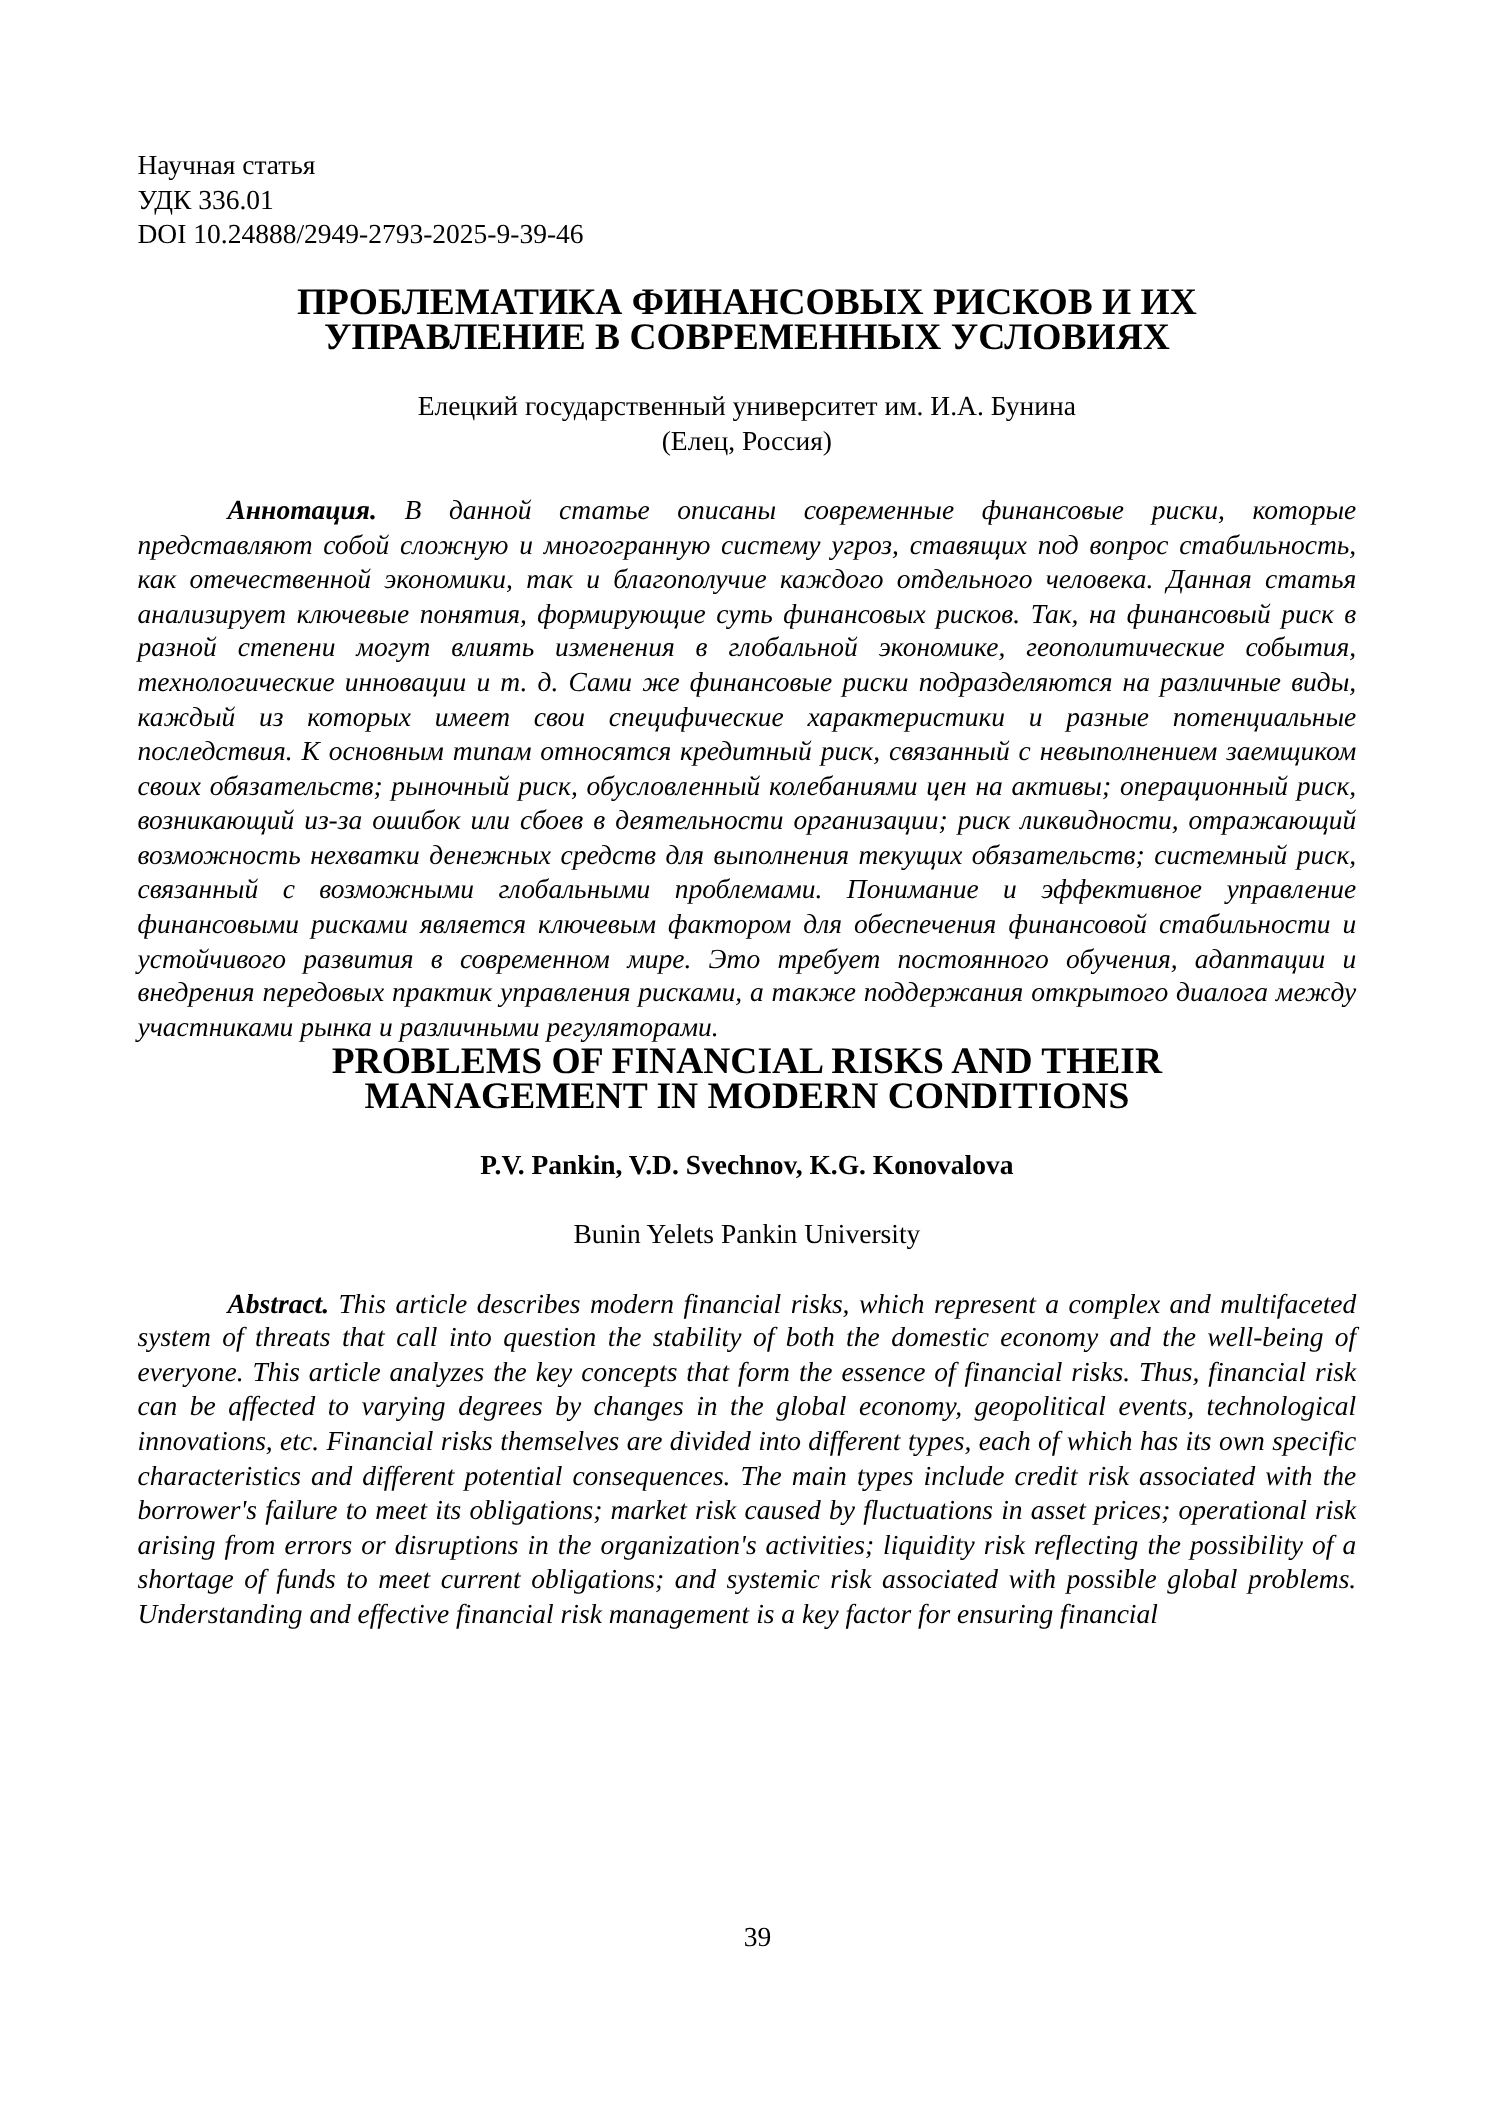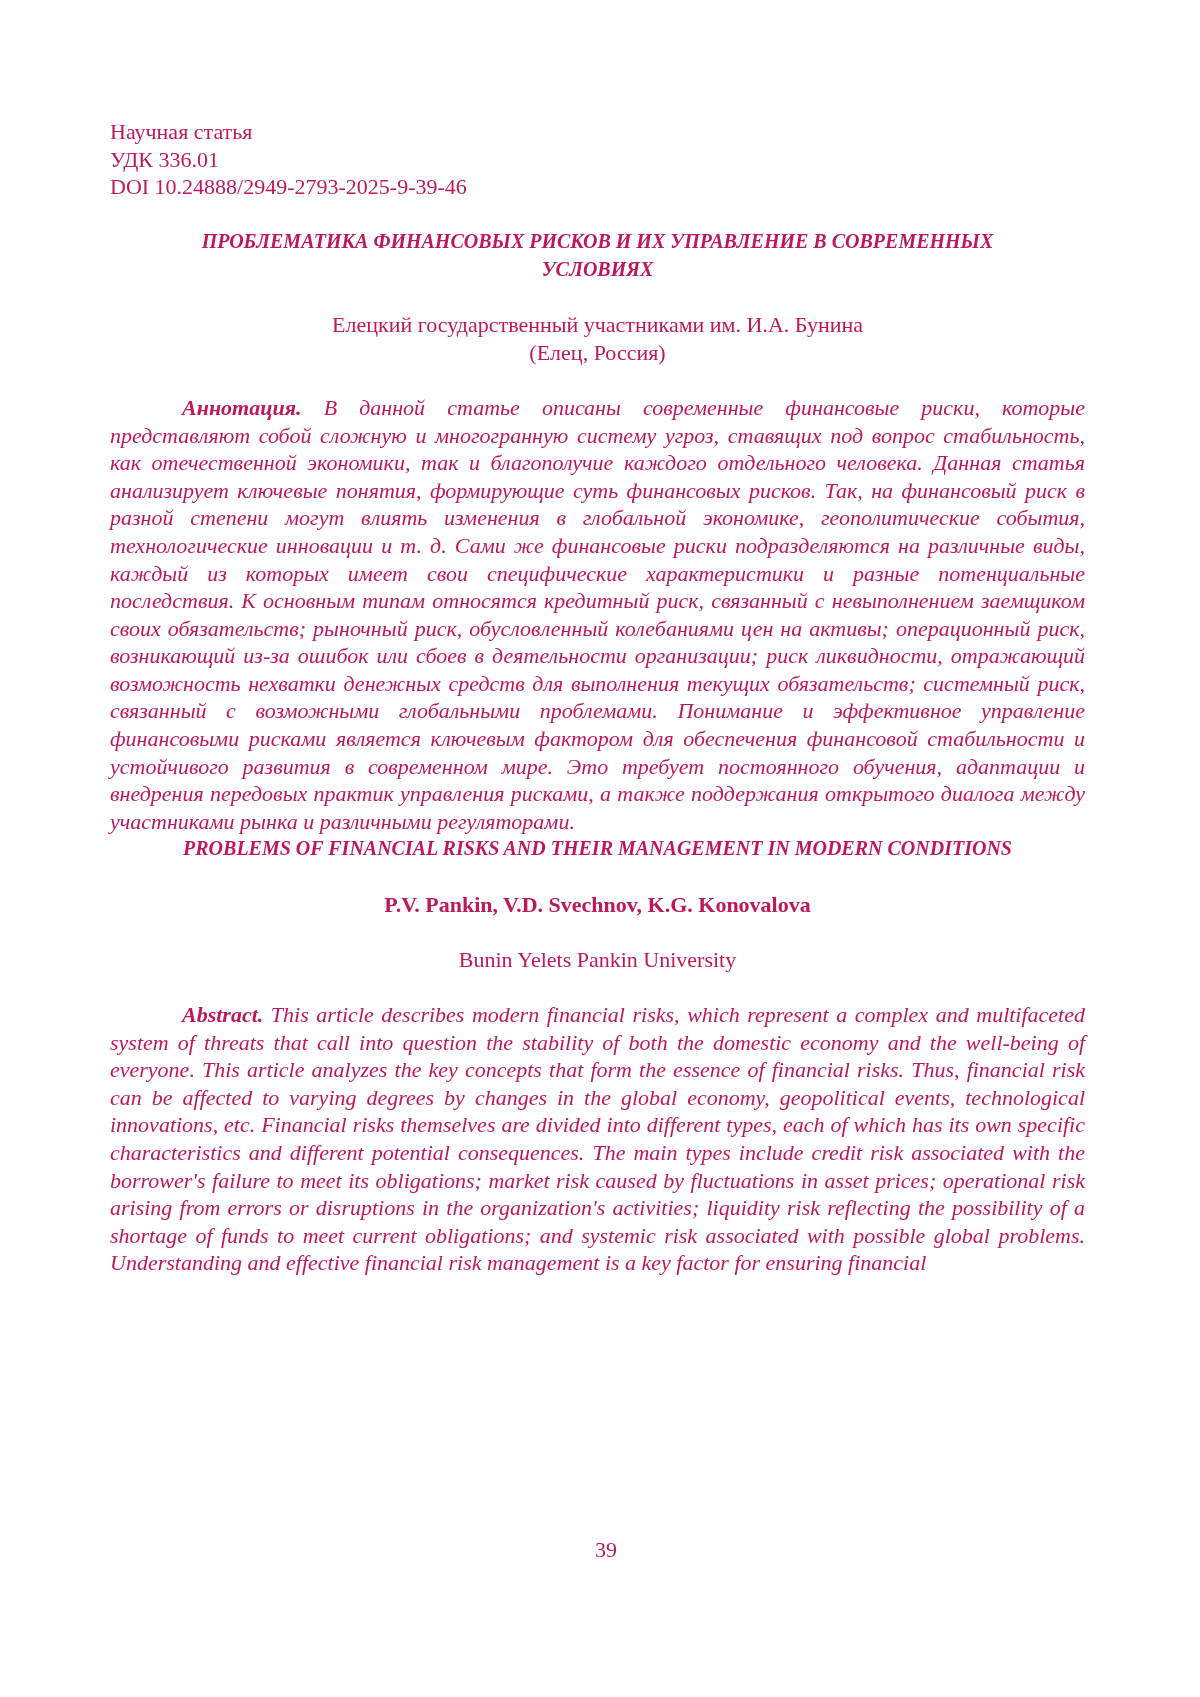--- a/index.html
+++ b/index.html
@@ -7,36 +7,35 @@
     padding: 0;
     background: #ffffff;
   }
   .page {
     position: relative;
     width: 1200px;
     height: 1697px;
     box-sizing: border-box;
     padding: 118px 115px 0 110px;
     background: #ffffff;
-    color: #be185d;
+    color: #000000;
     font-family: "Liberation Serif", "DejaVu Serif", serif;
     font-size: 22px;
     line-height: 27.6px;
     overflow: hidden;
   }
   .meta-block {
     margin: 0 0 27.6px 0;
     text-align: left;
   }
   .article-title {
-    font-size: 20px;
+    font-size: 30px;
     font-weight: bold;
     text-align: center;
     margin: 0 auto 27.6px auto;
-    font-style: italic;
   }
   .article-title.ru { max-width: 810px; }
   .article-title.en { max-width: 890px; }
   .authors-line {
     font-weight: bold;
     text-align: center;
     margin: 0 0 27.6px 0;
   }
   .affiliation-block {
     text-align: center;
@@ -75,21 +74,21 @@
   <div class="meta-block">
     <div>Научная статья</div>
     <div>УДК 336.01</div>
     <div>DOI 10.24888/2949-2793-2025-9-39-46</div>
   </div>
 
   <div class="article-title ru">ПРОБЛЕМАТИКА ФИНАНСОВЫХ РИСКОВ И ИХ УПРАВЛЕНИЕ В СОВРЕМЕННЫХ УСЛОВИЯХ</div>
 
 
   <div class="affiliation-block">
-    <div>Елецкий государственный участниками им. И.А. Бунина</div>
+    <div>Елецкий государственный университет им. И.А. Бунина</div>
     <div>(Елец, Россия)</div>
   </div>
 
   <p class="abstract-par"><span class="run-in-label">Аннотация.</span> <span>В данной статье описаны современные финансовые риски, которые представляют собой сложную и многогранную систему угроз, ставящих под вопрос стабильность, как отечественной экономики, так и благополучие каждого отдельного человека. Данная статья анализирует ключевые понятия, формирующие суть финансовых рисков. Так, на финансовый риск в разной степени могут влиять изменения в глобальной экономике, геополитические события, технологические инновации и т. д. Сами же финансовые риски подразделяются на различные виды, каждый из которых имеет свои специфические характеристики и разные потенциальные последствия. К основным типам относятся кредитный риск, связанный с невыполнением заемщиком своих обязательств; рыночный риск, обусловленный колебаниями цен на активы; операционный риск, возникающий из-за ошибок или сбоев в деятельности организации; риск ликвидности, отражающий возможность нехватки денежных средств для выполнения текущих обязательств; системный риск, связанный с возможными глобальными проблемами. Понимание и эффективное управление финансовыми рисками является ключевым фактором для обеспечения финансовой стабильности и устойчивого развития в современном мире. Это требует постоянного обучения, адаптации и внедрения передовых практик управления рисками, а также поддержания открытого диалога между участниками рынка и различными регуляторами.</span></p>
 
 
   <div class="article-title en">PROBLEMS OF FINANCIAL RISKS AND THEIR MANAGEMENT IN MODERN CONDITIONS</div>
 
   <div class="authors-line">P.V. Pankin, V.D. Svechnov, K.G. Konovalova</div>
 

